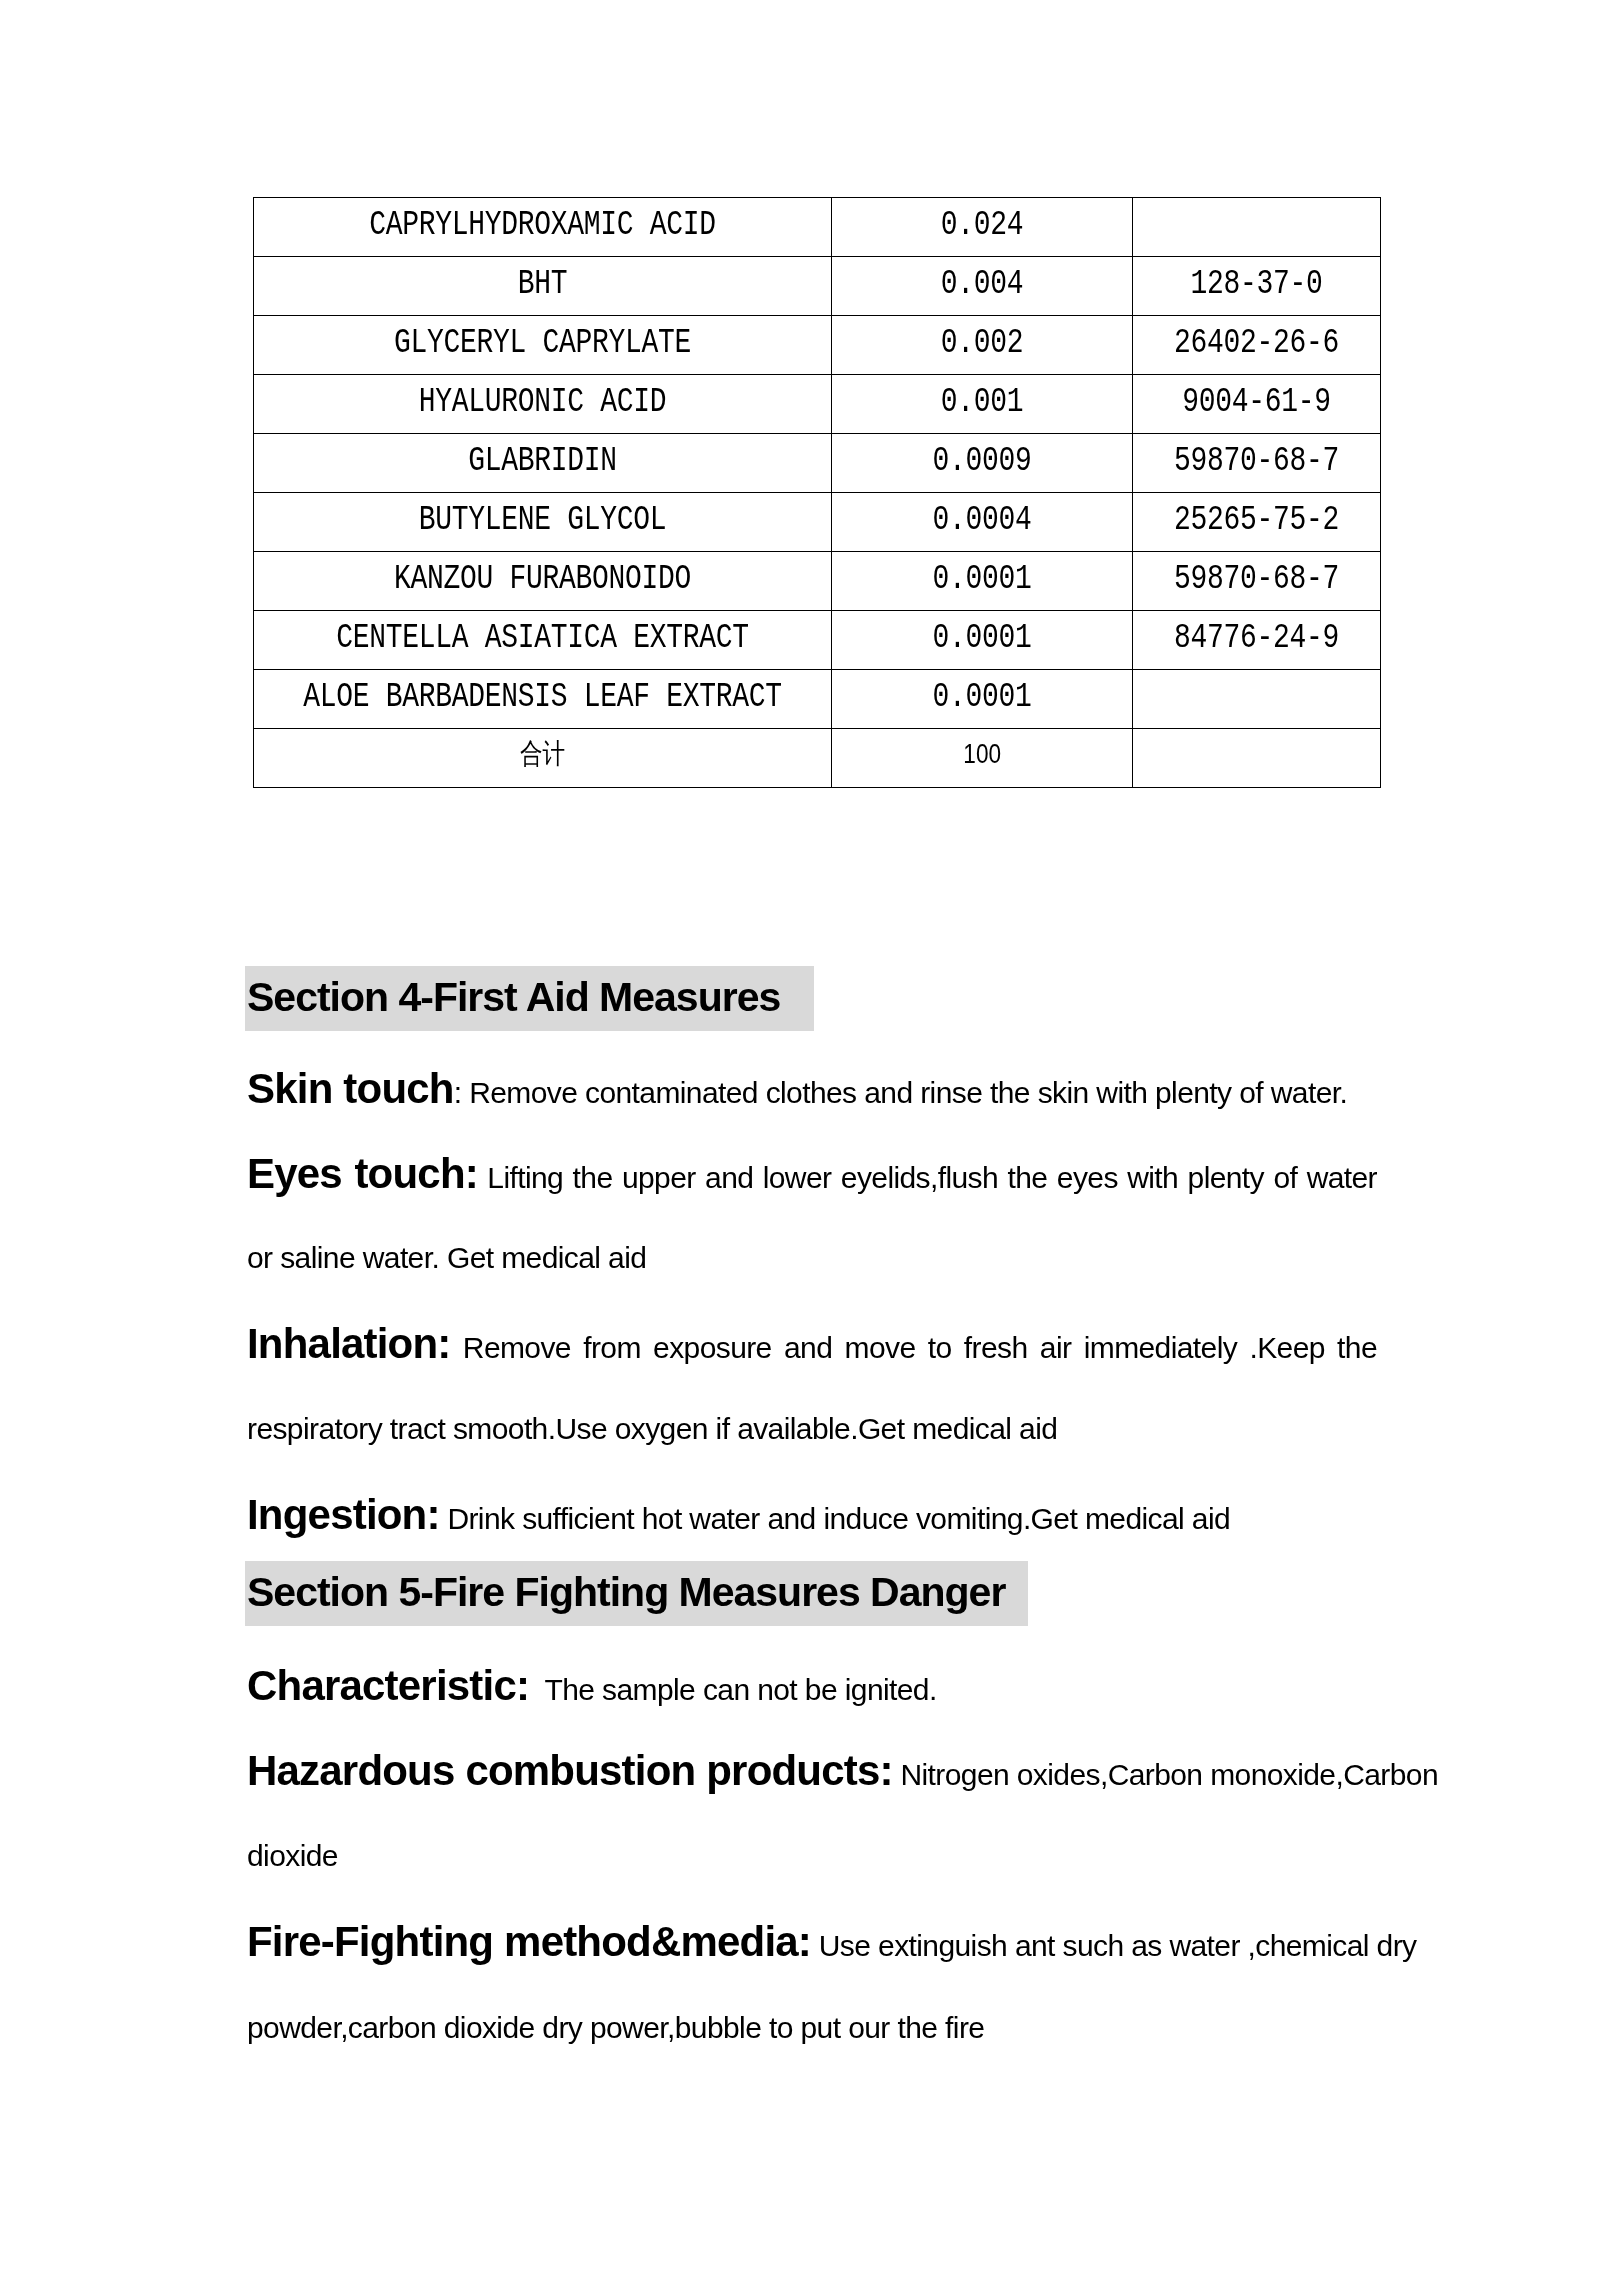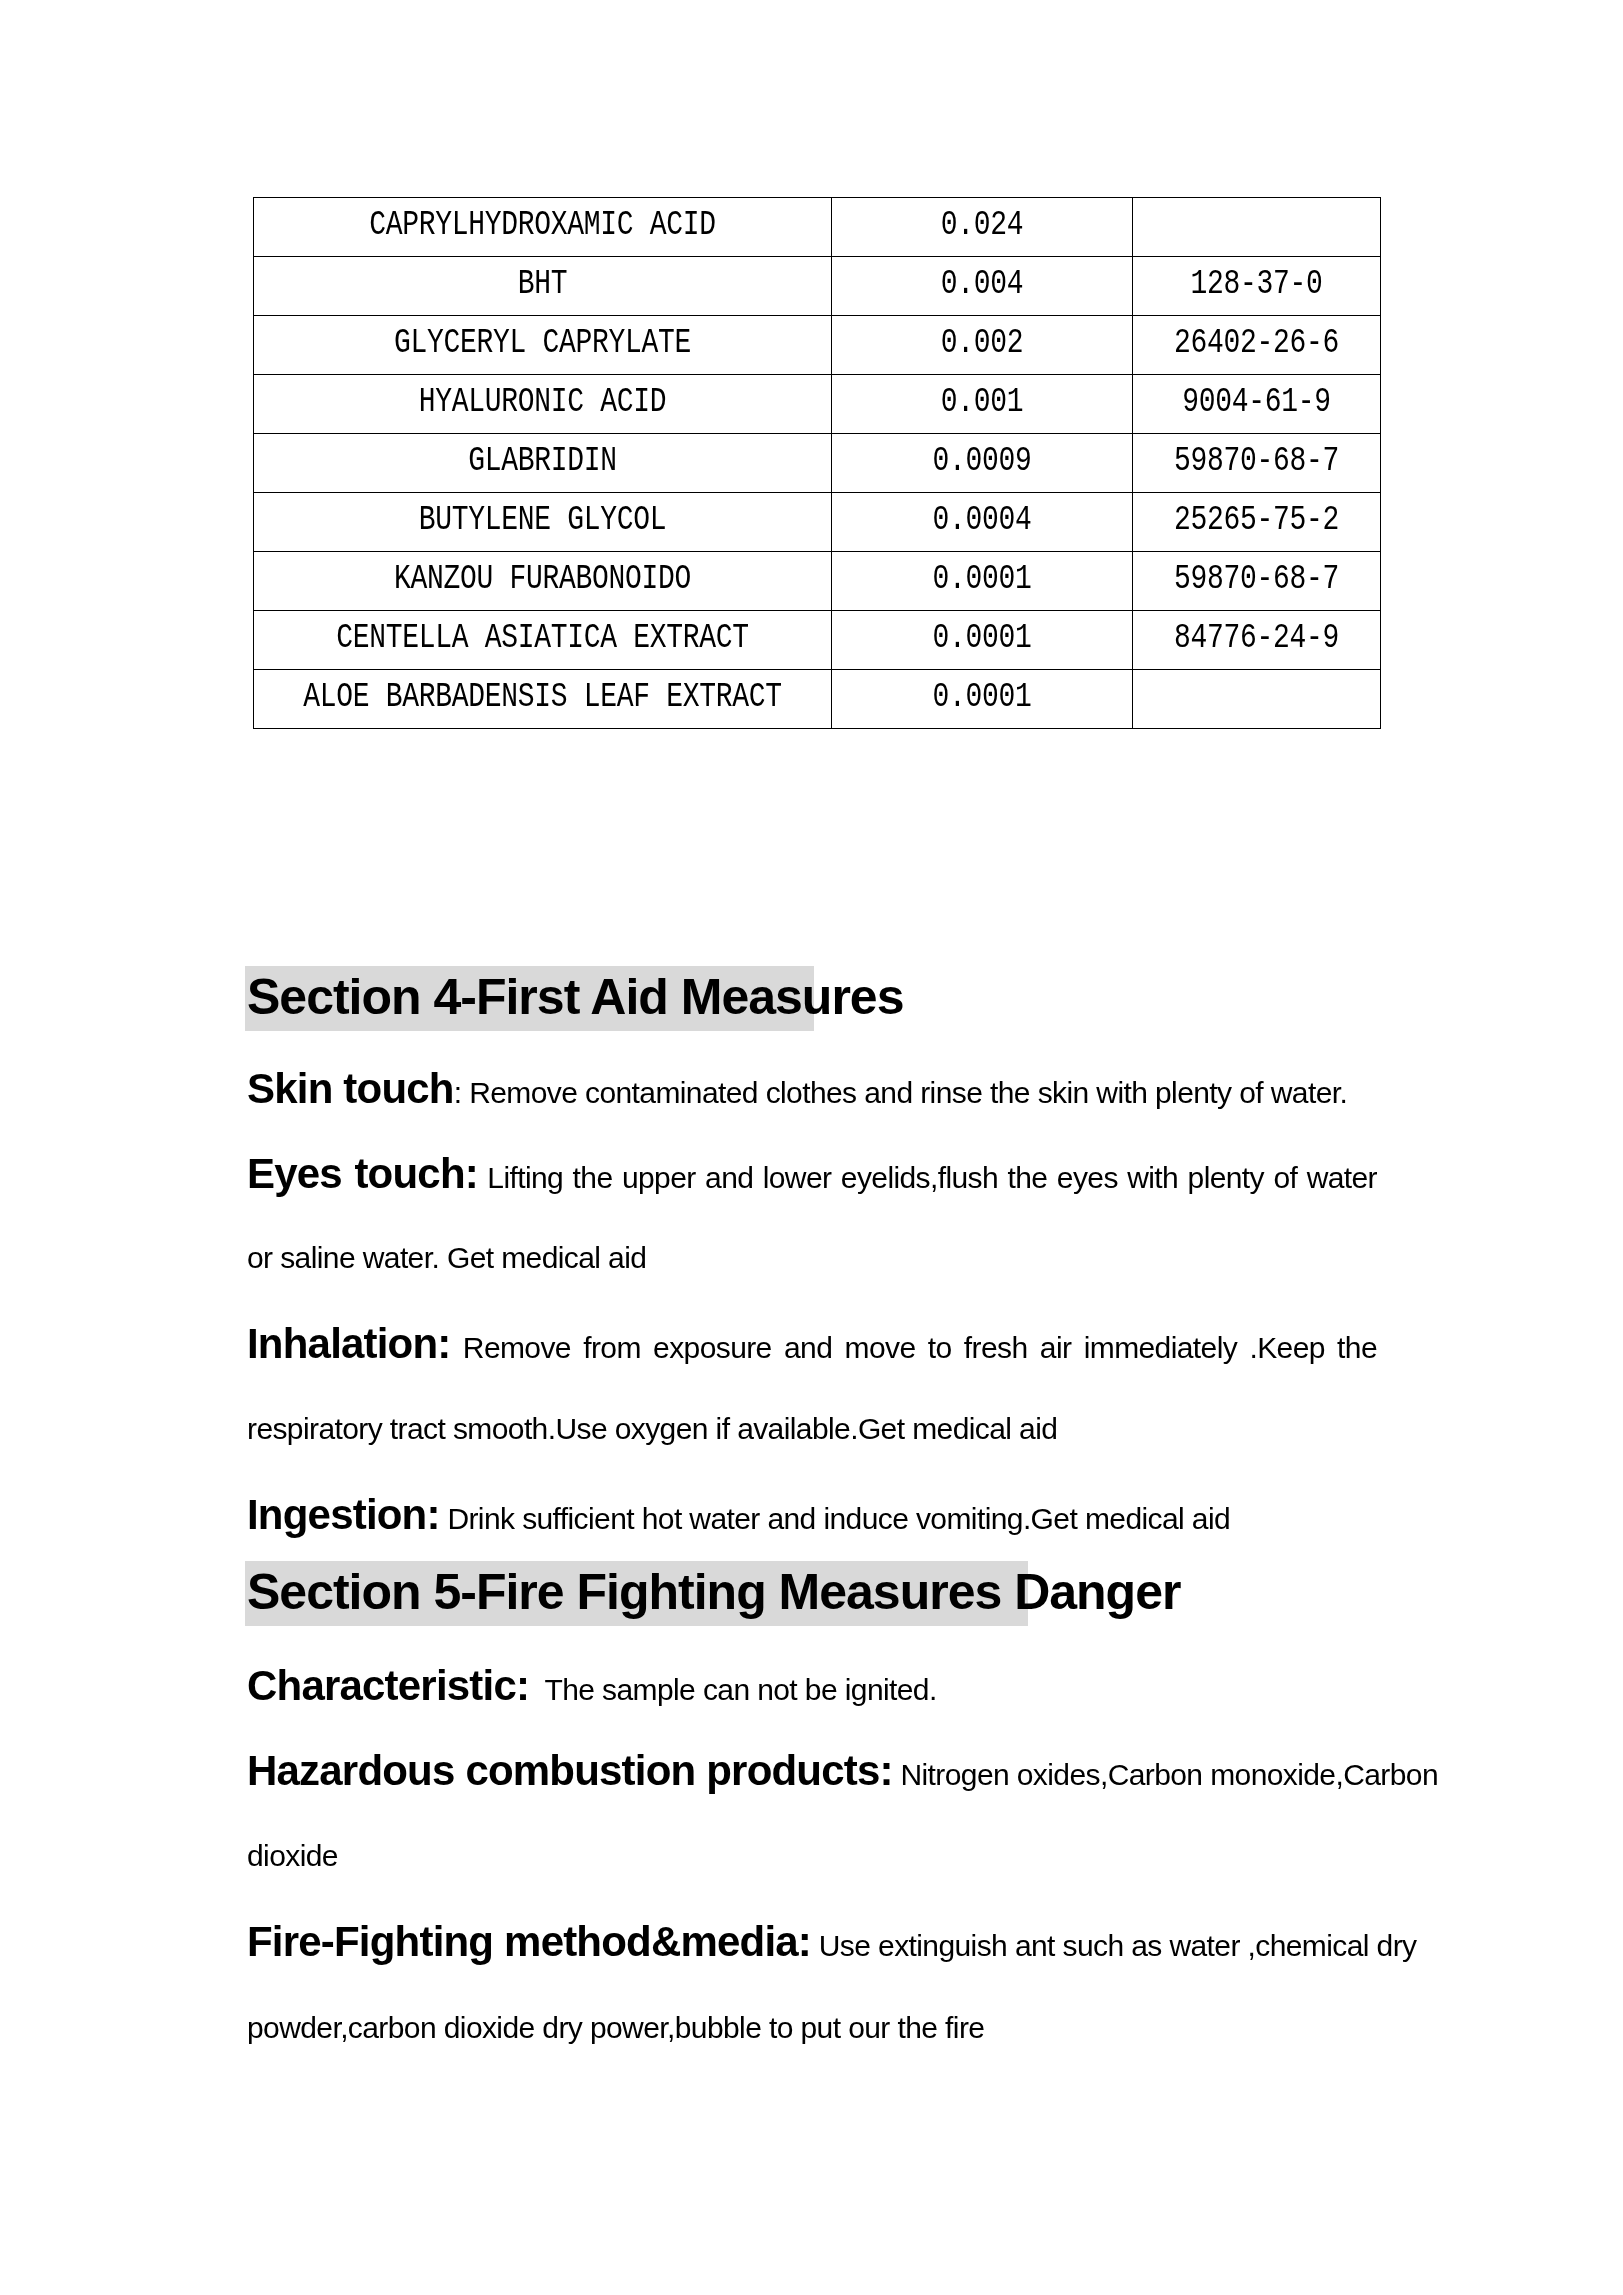--- a/index.html
+++ b/index.html
@@ -58,21 +58,21 @@
       left: 245px;
       height: 65px;
       background: #d9d9d9;
     }
     .section-heading span {
       position: absolute;
       left: 2px;
       top: 11.2px;
       font-family: "Liberation Sans", sans-serif;
       font-weight: bold;
-      font-size: 50px;
+      font-size: 41px;
       line-height: 41px;
       white-space: nowrap;
       letter-spacing: -1px;
       text-align: center;
     }
     
     .line {
       position: absolute;
       left: 247px;
       width: 1130px;
@@ -149,20 +149,25 @@
     <tr>
       <td><span class="cell-text">CENTELLA ASIATICA EXTRACT</span></td>
       <td><span class="cell-text">0.0001</span></td>
       <td><span class="cell-text">84776-24-9</span></td>
     </tr>
     <tr>
       <td><span class="cell-text">ALOE BARBADENSIS LEAF EXTRACT</span></td>
       <td><span class="cell-text">0.0001</span></td>
       <td><span class="cell-text"></span></td>
     </tr>
+    <tr>
+      <td><span class="cell-text total">合计</span></td>
+      <td><span class="cell-text total">100</span></td>
+      <td><span class="cell-text"></span></td>
+    </tr>
   </tbody>
 </table>
 
 <div class="section-heading" style="top:966px; width:569px;">
   <span>Section 4-First Aid Measures</span>
 </div>
 
 <div class="line" style="top:1063px;">
   <span class="label">Skin touch</span><span class="body">: Remove contaminated clothes and rinse the skin with plenty of water.</span>
 </div>

